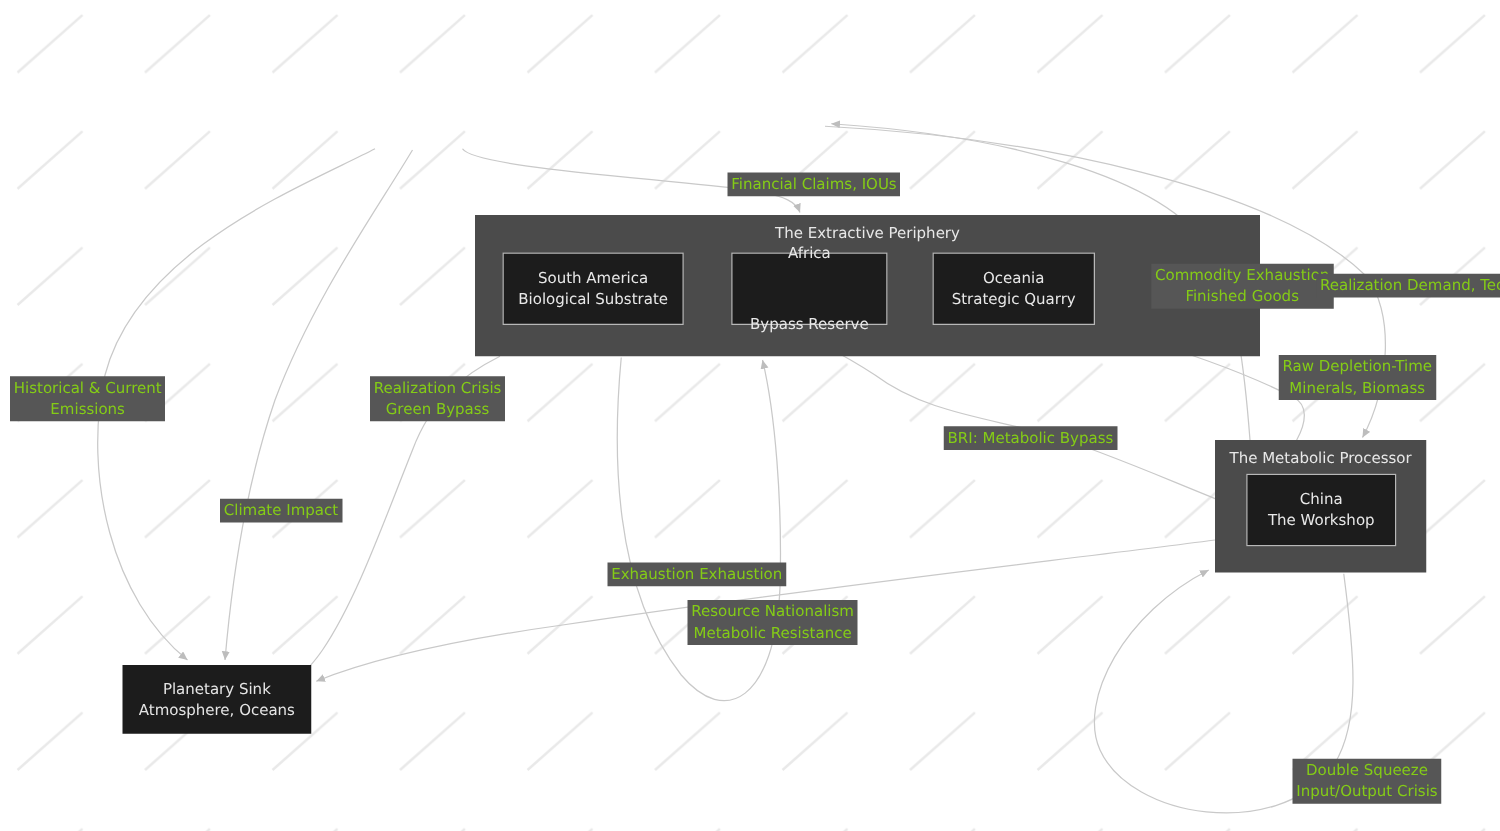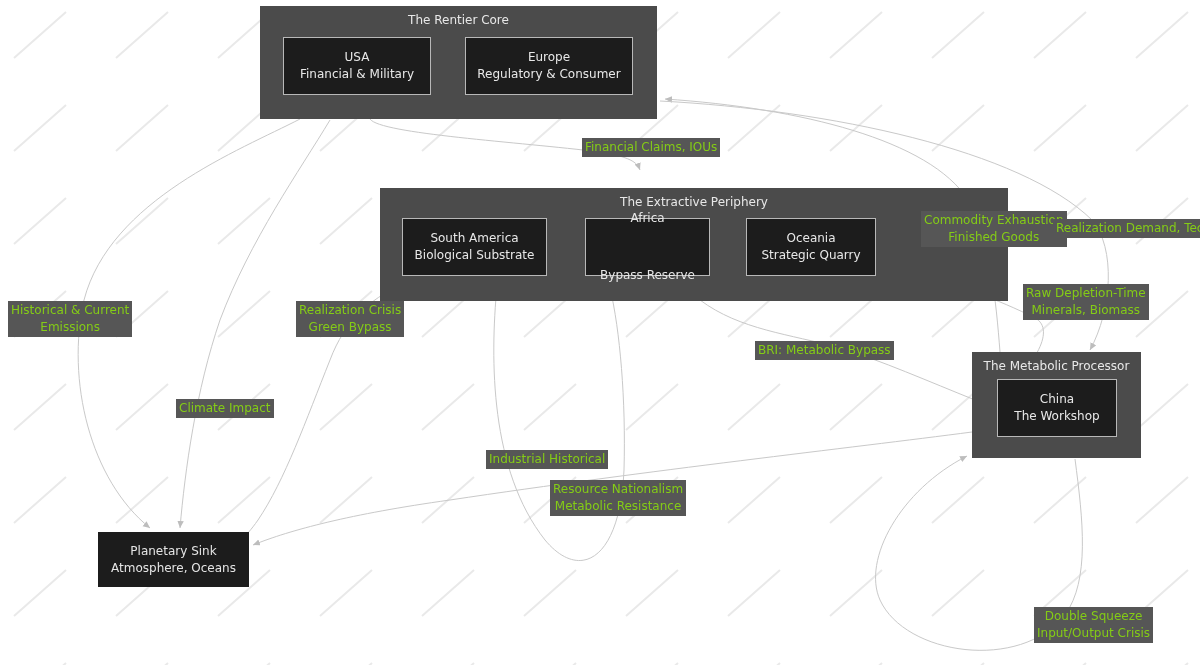--- a/index.html
+++ b/index.html
@@ -139,33 +139,22 @@
       <path d="M 972 432 C 850 448 650 470 450 500 C 350 514 290 530 253 545"></path>
 
       <path d="M 497 286 C 490 360 490 470 545 540 C 580 582 620 560 624 470 C 626 400 620 330 610 288"></path>
 
       <path d="M 1075 459 C 1083 520 1090 580 1065 615 C 1020 672 905 655 880 600 C 862 560 900 490 967 456"></path>
     </g>
   </svg>
 
   <div id="nodes">
 
-    <div class="cluster" style="left:260px; top:6px; width:397px; height:113px;">
-      <div class="cluster-title">The Rentier Core</div>
-      <div class="node" style="left:23px; top:31px; width:148px; height:58px;">
-        <span class="node-line">USA</span>
-        <span class="node-line">Financial &amp; Military</span>
-      </div>
-      <div class="node" style="left:205px; top:31px; width:168px; height:58px;">
-        <span class="node-line">Europe</span>
-        <span class="node-line">Regulatory &amp; Consumer</span>
-      </div>
-    </div>
-
-    <div class="cluster" style="left:380px; top:188px; width:628px; height:113px;">
+
+    <div class="cluster" style="left:380px; top:172px; width:628px; height:113px;">
       <div class="cluster-title">The Extractive Periphery</div>
       <div class="node" style="left:22px; top:30px; width:145px; height:58px;">
         <span class="node-line">South America</span>
         <span class="node-line">Biological Substrate</span>
       </div>
       <div class="node" style="left:205px; top:30px; width:125px; height:58px;gap:40px;">
         <span class="node-line">Africa</span>
         <span class="node-line">Bypass Reserve</span>
       </div>
       <div class="node" style="left:366px; top:30px; width:130px; height:58px;">
@@ -221,21 +210,21 @@
 
     <div class="edge-label" style="left:755px; top:341px;">
       <span>BRI: Metabolic Bypass</span>
     </div>
 
     <div class="edge-label" style="left:176px; top:399px;">
       <span>Climate Impact</span>
     </div>
 
     <div class="edge-label" style="left:486px; top:450px;">
-      <span>Industrial Historical</span>
+      <span>Exhaustion Exhaustion</span>
     </div>
 
     <div class="edge-label" style="left:550px; top:480px;">
       <span>Resource Nationalism</span>
       <span>Metabolic Resistance</span>
     </div>
 
     <div class="edge-label" style="left:1034px; top:607px;">
       <span>Double Squeeze</span>
       <span>Input/Output Crisis</span>

